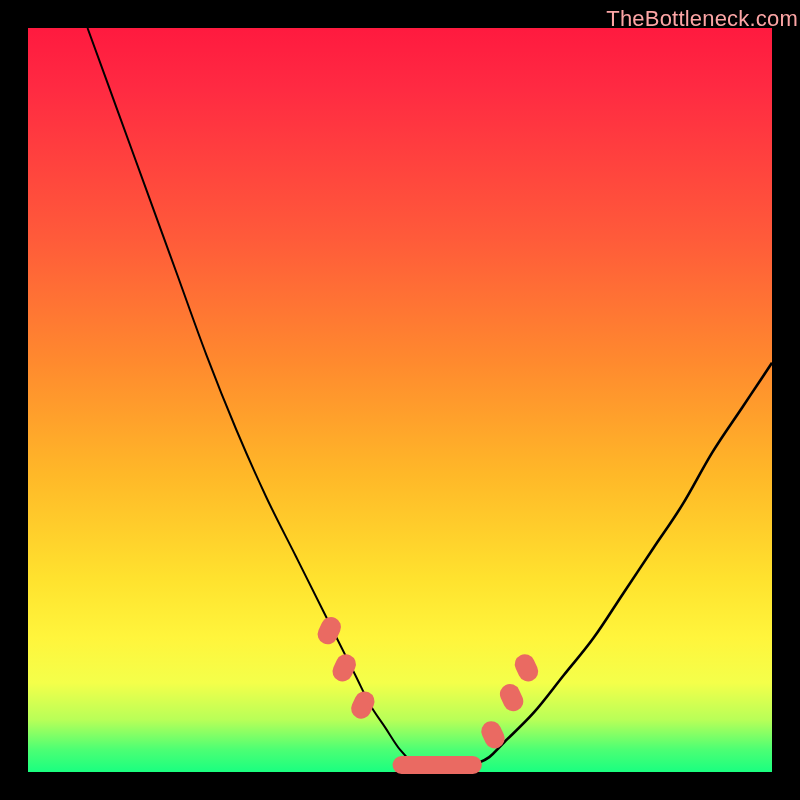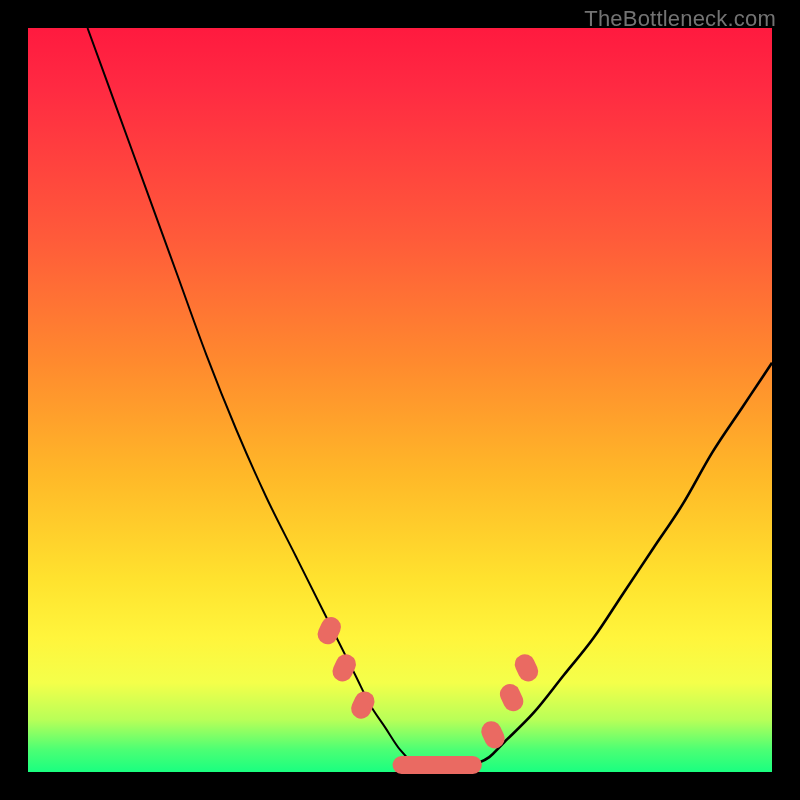--- a/index.html
+++ b/index.html
@@ -35,22 +35,22 @@
       #fff53c 82%,
       #f4ff4a 88%,
       #b8ff58 93%,
       #4cff74 97%,
       #1aff80 100%
     );
   }
   .watermark {
     position: absolute;
     top: 6px;
-    right: 24px;
-    color: #737373;
+    right: 2px;
+    color: #fca5a5;
     font-size: 22px;
     letter-spacing: 0.2px;
     user-select: none;
   }
   .plot-svg {
     position: absolute;
     inset: 0;
     width: 100%;
     height: 100%;
     overflow: visible;

